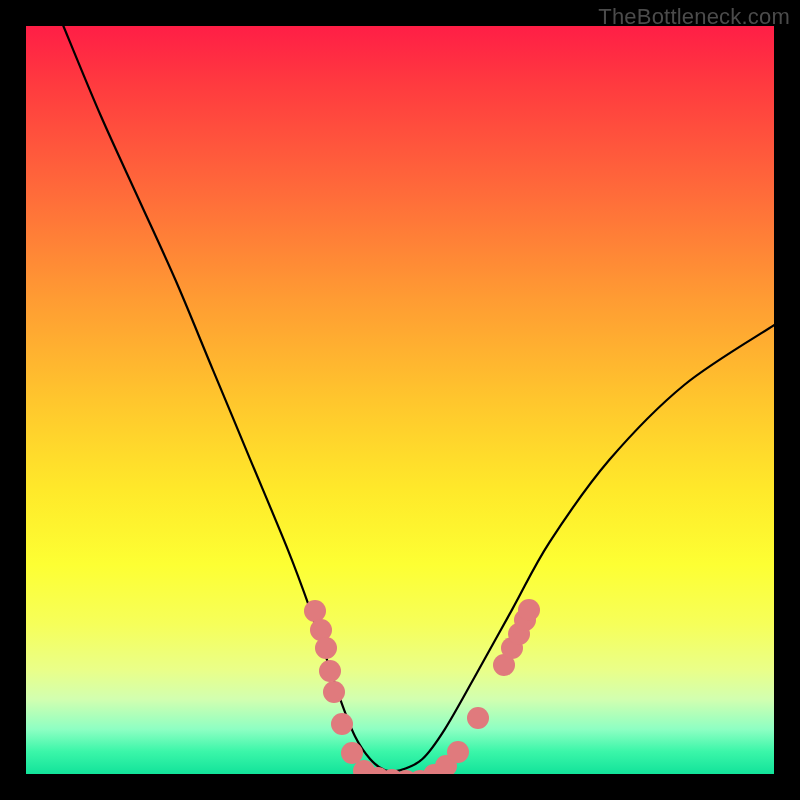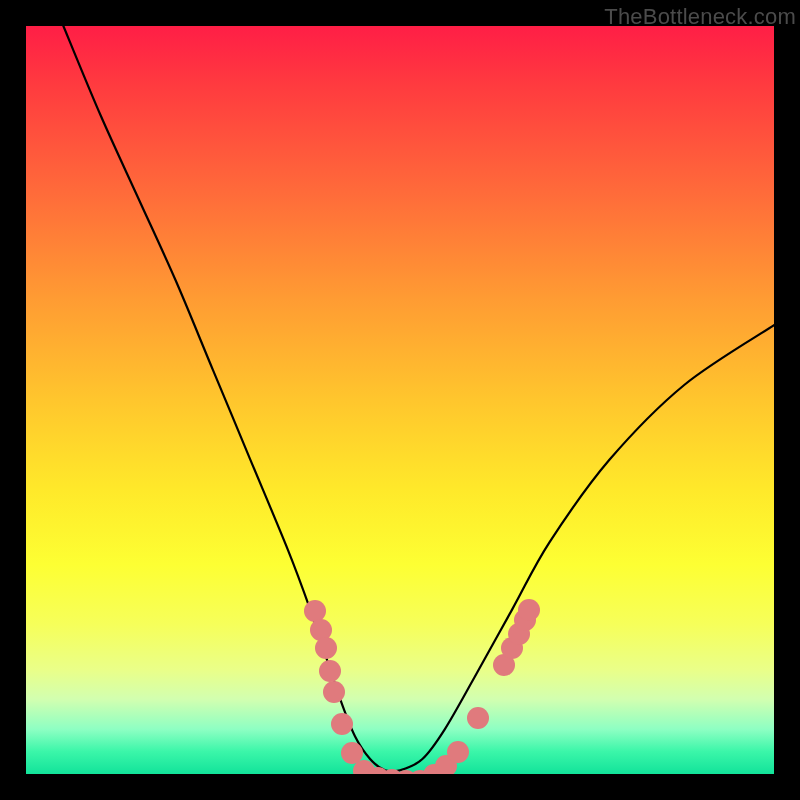--- a/index.html
+++ b/index.html
@@ -29,21 +29,21 @@
       #eaff88 86%,
       #d2ffb0 90%,
       #8effc3 94%,
       #3bf6a9 97%,
       #12e39a 100%
     );
   }
   .watermark {
     position: absolute;
     top: 4px;
-    right: 4px;
+    right: 10px;
     color: #4b4b4b;
     font-size: 22px;
     font-weight: 500;
     letter-spacing: 0.2px;
     user-select: none;
     pointer-events: none;
   }
   svg {
     position: absolute;
     left: 0;

